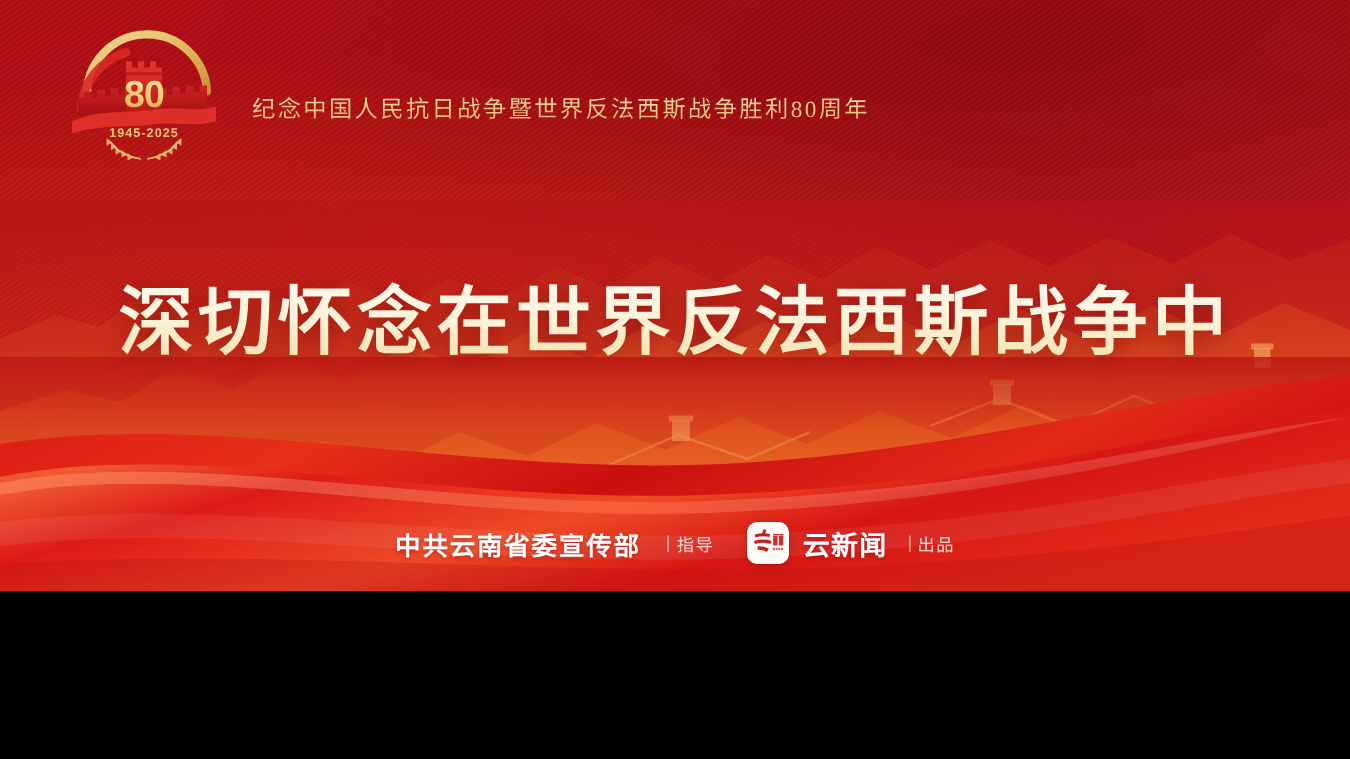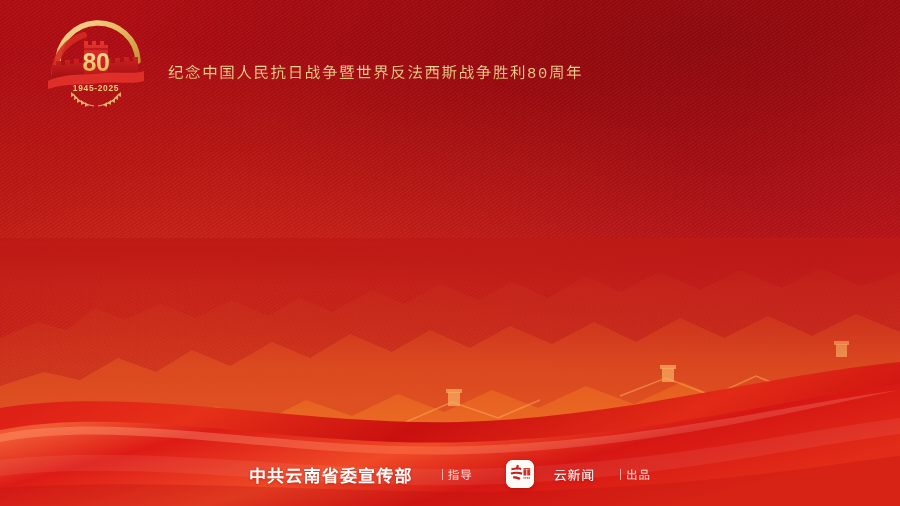--- a/index.html
+++ b/index.html
@@ -1,20 +1,20 @@
 <!DOCTYPE html>
 <html lang="zh-CN"><head>
 <meta charset="utf-8">
 <style>
   * { margin:0; padding:0; box-sizing:border-box; }
   html,body{ width:900px; height:506px; overflow:hidden; background:#000; }
   body{ font-family:"Liberation Sans", sans-serif; }
 
   .poster{
-    position:relative; width:900px; height:506px; overflow:hidden;
+    position:relative; width:900px; height:394px; overflow:hidden;
     background:
       radial-gradient(ellipse 120% 85% at 18% 62%, rgba(230,60,25,.55) 0%, rgba(200,25,18,0) 62%),
       radial-gradient(ellipse 90% 70% at 78% 8%, rgba(120,8,10,.55) 0%, rgba(120,8,10,0) 70%),
       linear-gradient(168deg, #b00d12 0%, #ac0c12 28%, #b9131a 52%, #c2171c 70%, #cf2318 84%, #d52d18 100%);
   }
 
   
   .weave{
     position:absolute; inset:0;
     background-image:repeating-linear-gradient(145deg,
@@ -37,21 +37,21 @@
   .ribbon{ position:absolute; left:0; right:0; bottom:0; height:150px; }
   .ribbon svg{ display:block; width:100%; height:100%; }
 
   
   .header{ position:absolute; left:44px; top:26px; height:70px; display:flex; align-items:center; }
   .emblem{ width:104px; height:92px; position:relative; flex:0 0 auto; }
   .emblem svg{ display:block; width:104px; height:92px; }
 
   .header-title{
     margin-left:20px; margin-top:20px;
-    font-family:Liberation Mono, monospace;
+    font-family:Liberation Serif, serif;
     font-size:15.5px; letter-spacing:1.6px; white-space:nowrap;
     color:#f0cf8e;
     background:linear-gradient(180deg,#f7e3b2 0%,#eccb86 55%,#dfb46a 100%);
     -webkit-background-clip:text; -webkit-text-fill-color:transparent;
     background-clip:text; color:transparent;
     text-shadow:0 0 0 rgba(0,0,0,0);
   }
 
   
   .headline{
@@ -66,21 +66,21 @@
     letter-spacing:3px;
     background:linear-gradient(180deg,#fffaf0 0%,#fdf4dd 42%,#f6e7bd 72%,#edd79c 100%);
     -webkit-background-clip:text; -webkit-text-fill-color:transparent;
     background-clip:text; color:transparent;
     filter:drop-shadow(0 3px 7px rgba(90,0,0,.45));
   }
 
   
   .footer{
     position:absolute; left:0; right:0; bottom:18px;
-    display:flex; align-items:center; justify-content:center; gap:11px;
+    display:flex; align-items:center; justify-content:center; gap:0;
   }
   .credit-name{
     font-family:"Liberation Sans", sans-serif;
     font-size:17px; font-weight:700; letter-spacing:1.2px;
     color:#ffffff; white-space:nowrap;
     text-shadow:0 1px 3px rgba(120,0,0,.4);
   }
   .credit-role{
     display:flex; align-items:center; gap:5px;
     margin-left:18px; margin-right:22px;
@@ -94,21 +94,21 @@
   .news-logo{
     width:28px; height:28px; border-radius:7px; background:#fdfbf6;
     display:flex; align-items:center; justify-content:center;
     box-shadow:0 1px 4px rgba(110,0,0,.35); flex:0 0 auto;
     overflow:hidden; position:relative;
   }
   .news-logo svg{ display:block; width:28px; height:28px; }
   .news-name{
     margin-left:9px;
     font-family:"Liberation Sans", sans-serif;
-    font-size:13px; font-weight:400; letter-spacing:.8px; color:#ffffff;
+    font-size:18px; font-weight:700; letter-spacing:.8px; color:#ffffff;
     white-space:nowrap; text-shadow:0 1px 3px rgba(120,0,0,.4);
   }
 </style>
 </head>
 <body>
 
 <div class="poster">
 
   <div class="weave"></div>
 
@@ -286,20 +286,21 @@
             <path d="M63,88 l4,-3 l0,5 z"></path>
           <path d="M59,90 l4,-3 l0,5 z"></path>
         </g>
       </svg>
     </div>
 
     <div class="header-title">纪念中国人民抗日战争暨世界反法西斯战争胜利80周年</div>
   </div>
 
   <div class="headline">
+    <div class="hl-line">深切怀念在世界反法西斯战争中</div>
   </div>
 
   <div class="footer">
 
     <span class="credit-name">中共云南省委宣传部</span>
 
     <span class="credit-role">
       <span class="bar"></span>
       <span>指导</span>
     </span>

